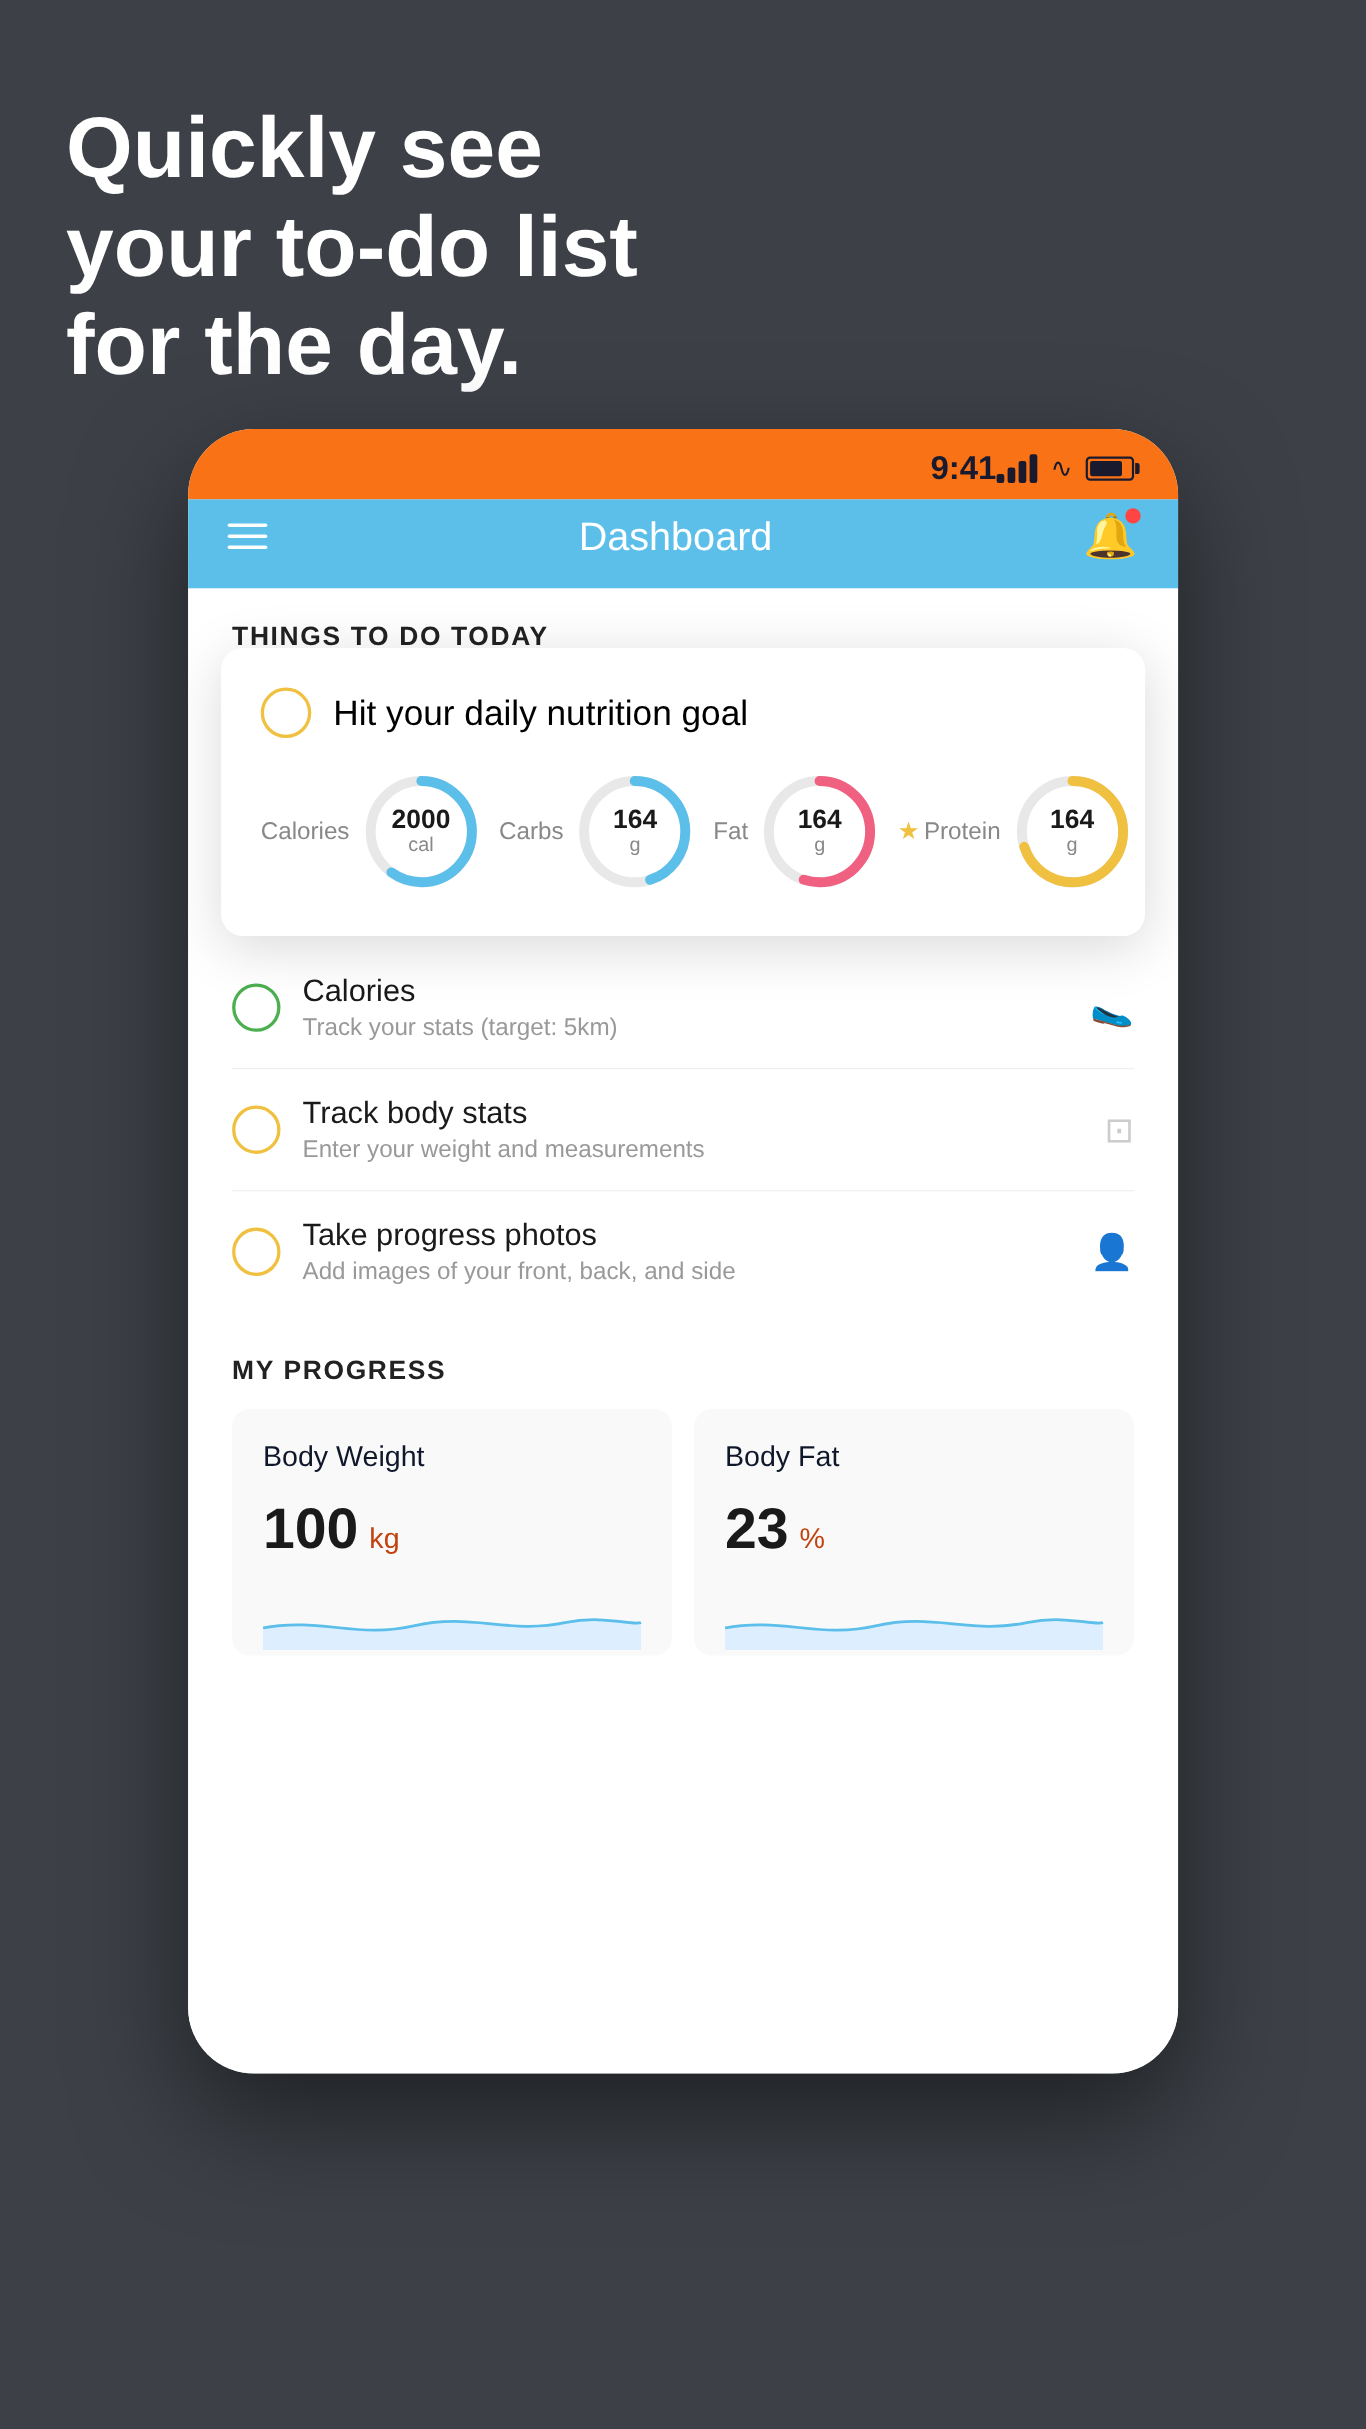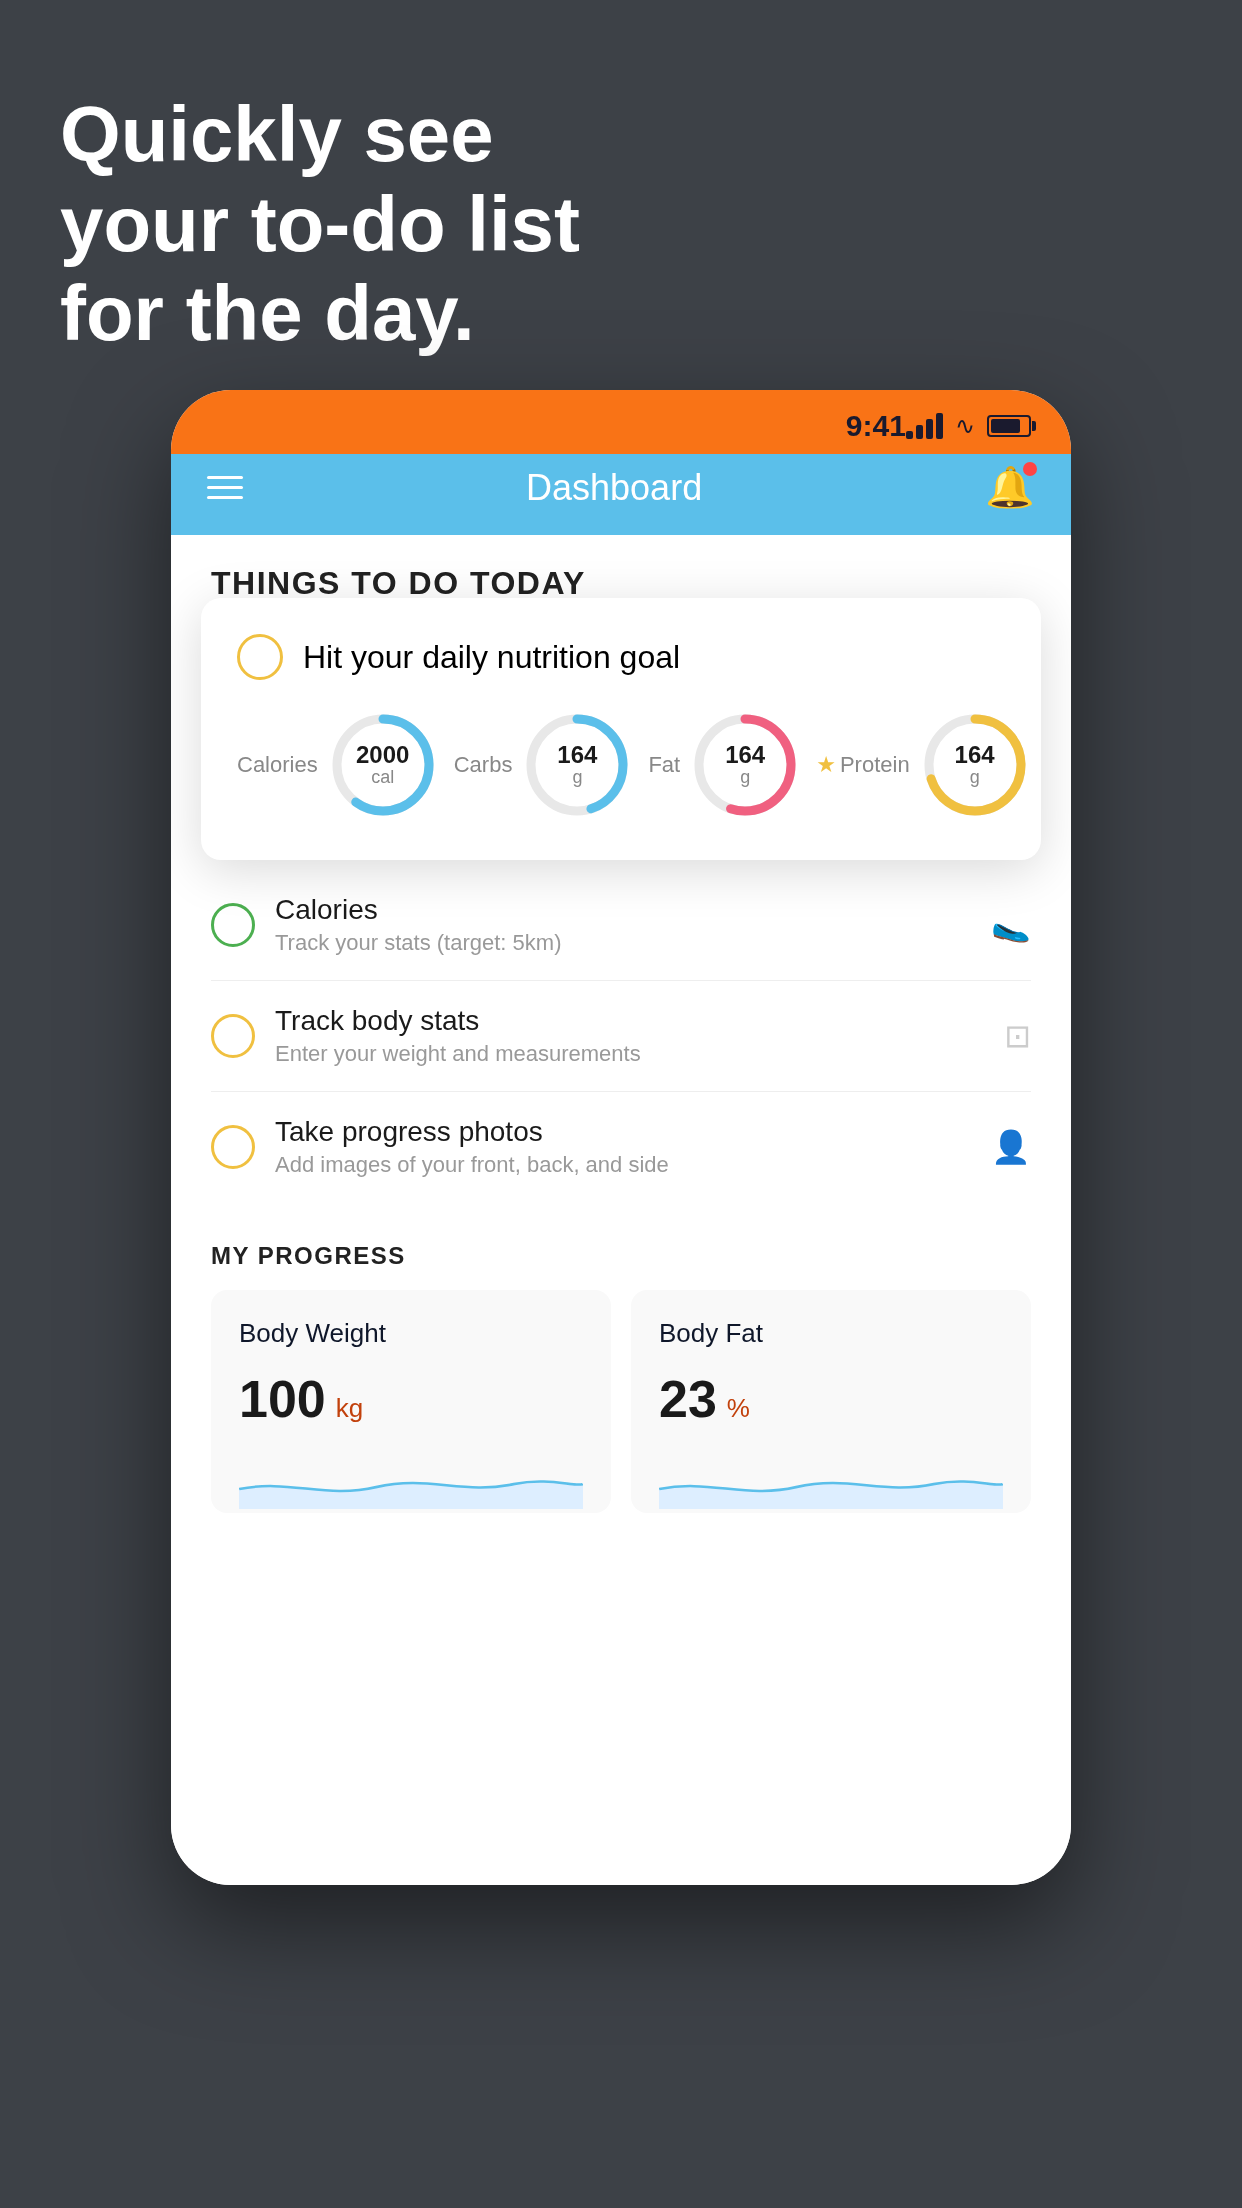--- a/index.html
+++ b/index.html
@@ -150,21 +150,21 @@
     
     .phone-content {
       background: white;
       min-height: 1350px;
       position: relative;
     }
 
     
     .section-header {
       padding: 30px 40px 16px;
-      font-size: 32px;
+      font-size: 24px;
       font-weight: 800;
       letter-spacing: 1.5px;
       color: #222;
     }
 
     
     .floating-card {
       background: white;
       border-radius: 20px;
       margin: 0 30px;

